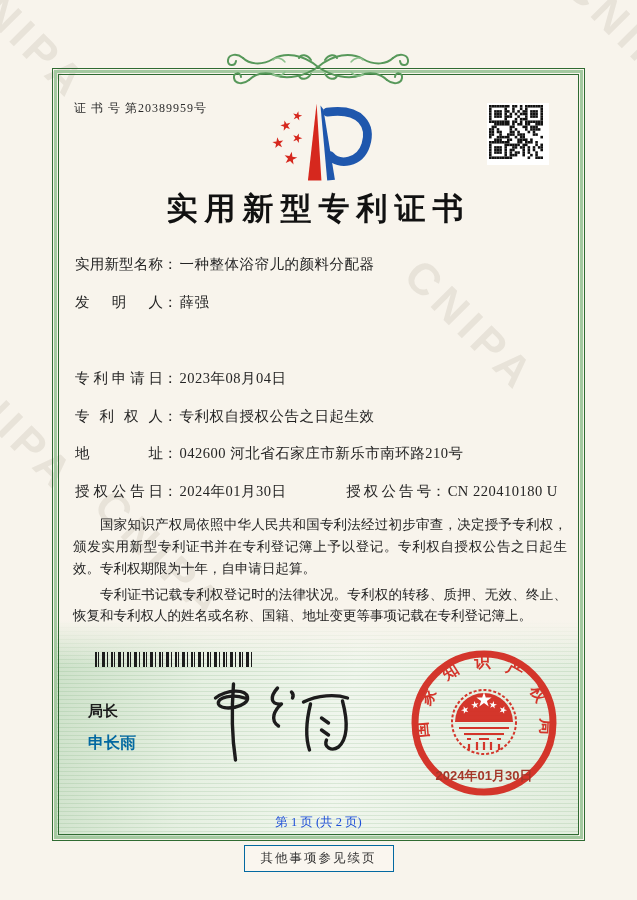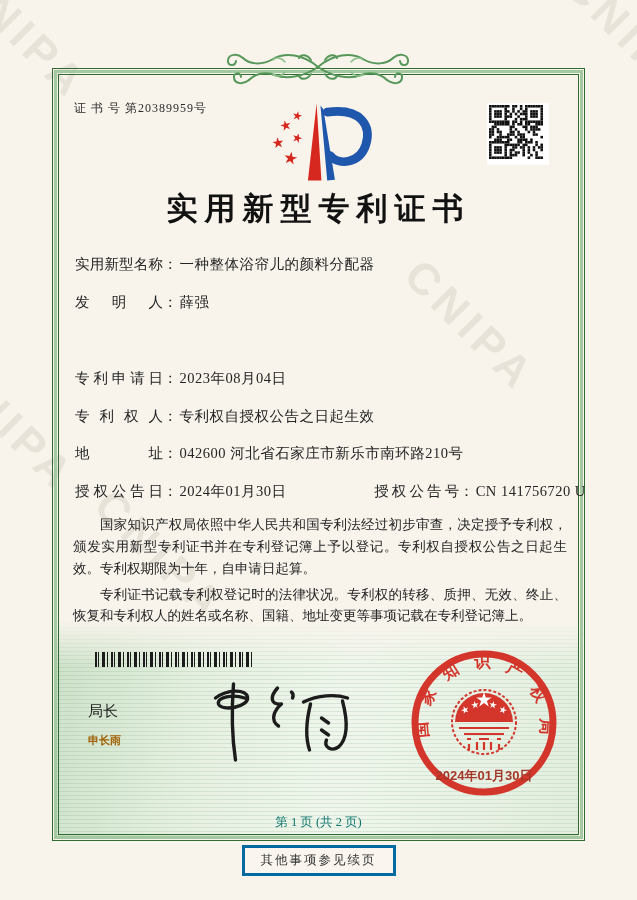--- a/index.html
+++ b/index.html
@@ -23,43 +23,43 @@
   .ornament{position:absolute; left:215px; top:50px; width:206px; height:36px;}
   .certno{position:absolute; left:74px; top:100px; font-size:12px; letter-spacing:1px; color:#2b2b2b;}
   .logo{position:absolute; left:252px; top:99px; width:135px; height:88px;}
   .qr{position:absolute; left:487px; top:103px; width:58px; height:58px; background:#fff; padding:2px;}
   .title{position:absolute; left:0; top:188px; width:100%; text-align:center;
     font-size:31px; font-weight:700; letter-spacing:7px; color:#111;}
   .field{position:absolute; left:75px; font-size:14.5px; color:#242424; white-space:nowrap;}
   .flabel{display:inline-block; width:88px; text-align:justify; text-align-last:justify; vertical-align:bottom;}
   .fcolon{margin:0 2px 0 0;}
   .fvalue{letter-spacing:.5px;}
-  .flabel2{display:inline-block; width:85px; text-align:justify; text-align-last:justify; margin-left:84px; vertical-align:bottom;}
+  .flabel2{display:inline-block; width:85px; text-align:justify; text-align-last:justify; margin-left:56px; vertical-align:bottom;}
   .paras{position:absolute; left:73px; top:514px; width:494px; font-size:13.5px; line-height:1.62;
     text-align:justify; color:#242424;}
   .paras p{margin:0 0 4px 0; text-indent:2em;}
   
   .band{
     position:absolute; left:57px; top:620px; width:521px; height:216px;
     background:
       linear-gradient(180deg, rgba(248,244,236,1) 0px, rgba(248,244,236,0) 46px),
       repeating-linear-gradient(0deg, rgba(110,165,110,0.18) 0 1px, rgba(255,255,255,0) 1px 4px),
       linear-gradient(100deg, #cde1c9 0%, #e6f0e2 28%, #f0f6ed 55%, #e3eedf 100%);
   }
   .barcode{position:absolute; left:95px; top:652px; width:158px; height:15px;
     background:repeating-linear-gradient(90deg,#1c1c1c 0 2px,transparent 2px 3px,#1c1c1c 3px 4px,transparent 4px 7px,#1c1c1c 7px 10px,transparent 10px 12px,#1c1c1c 12px 13px,transparent 13px 16px);}
-  .director-label{position:absolute; left:88px; top:702px; font-size:15px; font-weight:400;
+  .director-label{position:absolute; left:88px; top:702px; font-size:15px; font-weight:700;
     font-family:"Liberation Sans","DejaVu Sans",sans-serif; color:#1d1d1d;}
-  .director-name{position:absolute; left:88px; top:733px; font-size:11px; font-weight:600;
-    font-family:Liberation Mono, monospace; color:#a16207;}
+  .director-name{position:absolute; left:88px; top:733px; font-size:16px; font-weight:600;
+    font-family:Liberation Mono, monospace; color:#0369a1;}
   .signature{position:absolute; left:183px; top:670px; width:175px; height:100px;}
   .seal{position:absolute; left:409px; top:644px; width:150px; height:160px;}
-  .pageno{position:absolute; left:0; top:814px; width:100%; text-align:center; font-size:12.5px; color:#0f766e;}
+  .pageno{position:absolute; left:0; top:814px; width:100%; text-align:center; font-size:12.5px; color:#1d4ed8;}
   .contnote{position:absolute; left:0; top:845px; width:100%; text-align:center;}
-  .contnote span{display:inline-block; border:3px solid #0369a1; padding:4px 16px;
+  .contnote span{display:inline-block; border:1px solid #0369a1; padding:4px 16px;
     font-size:12.5px; letter-spacing:2px; color:#333; background:rgba(250,246,239,.9);}
 </style>
 </head>
 <body>
 
 <div class="page">
 
   <div class="wm" style="left:-18px; top:-42px;">CNIPA</div>
   <div class="wm" style="left:590px; top:-40px;">CNIPA</div>
   <div class="wm" style="left:-30px; top:350px;">CNIPA</div>
@@ -368,21 +368,21 @@
     <span class="flabel">专利申请日</span><span class="fcolon">：</span><span class="fvalue">2023年08月04日</span>
   </div>
   <div class="field" style="top:407px">
     <span class="flabel">专利权人</span><span class="fcolon">：</span><span class="fvalue">专利权自授权公告之日起生效</span>
   </div>
   <div class="field" style="top:444px">
     <span class="flabel">地址</span><span class="fcolon">：</span><span class="fvalue">042600 河北省石家庄市新乐市南环路210号</span>
   </div>
   <div class="field" style="top:482px">
     <span class="flabel">授权公告日</span><span class="fcolon">：</span><span class="fvalue">2024年01月30日</span>
-    <span class="flabel2">授权公告号</span><span class="fcolon">：</span><span class="fvalue">CN 141756720 U</span>
+    <span class="flabel2">授权公告号</span><span class="fcolon">：</span><span class="fvalue">CN 220410180 U</span>
   </div>
 
   <div class="paras">
     <p>国家知识产权局依照中华人民共和国专利法经过初步审查，决定授予专利权，颁发实用新型专利证书并在专利登记簿上予以登记。专利权自授权公告之日起生效。专利权期限为十年，自申请日起算。</p>
     <p>专利证书记载专利权登记时的法律状况。专利权的转移、质押、无效、终止、恢复和专利权人的姓名或名称、国籍、地址变更等事项记载在专利登记簿上。</p>
   </div>
 
   <div class="barcode"></div>
 
   <div class="director-label">局长</div>

